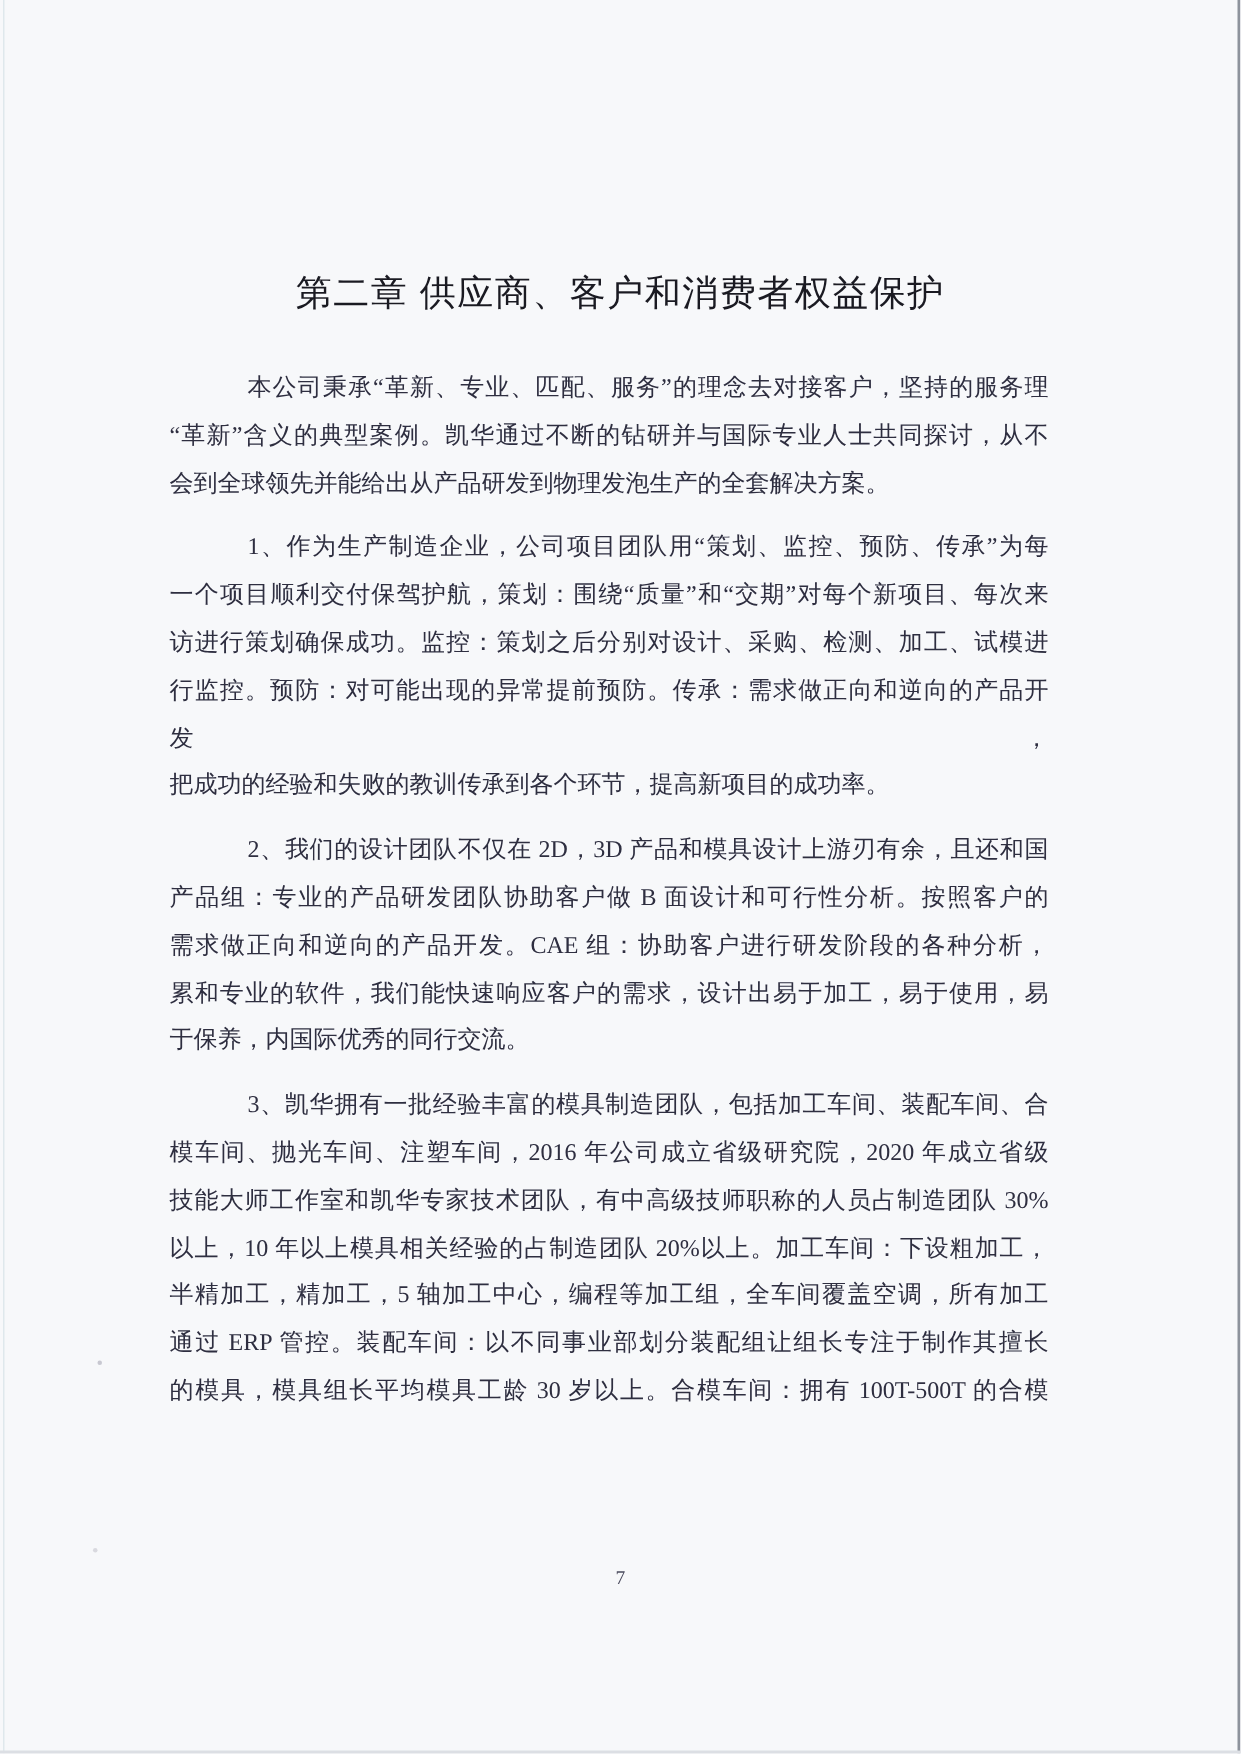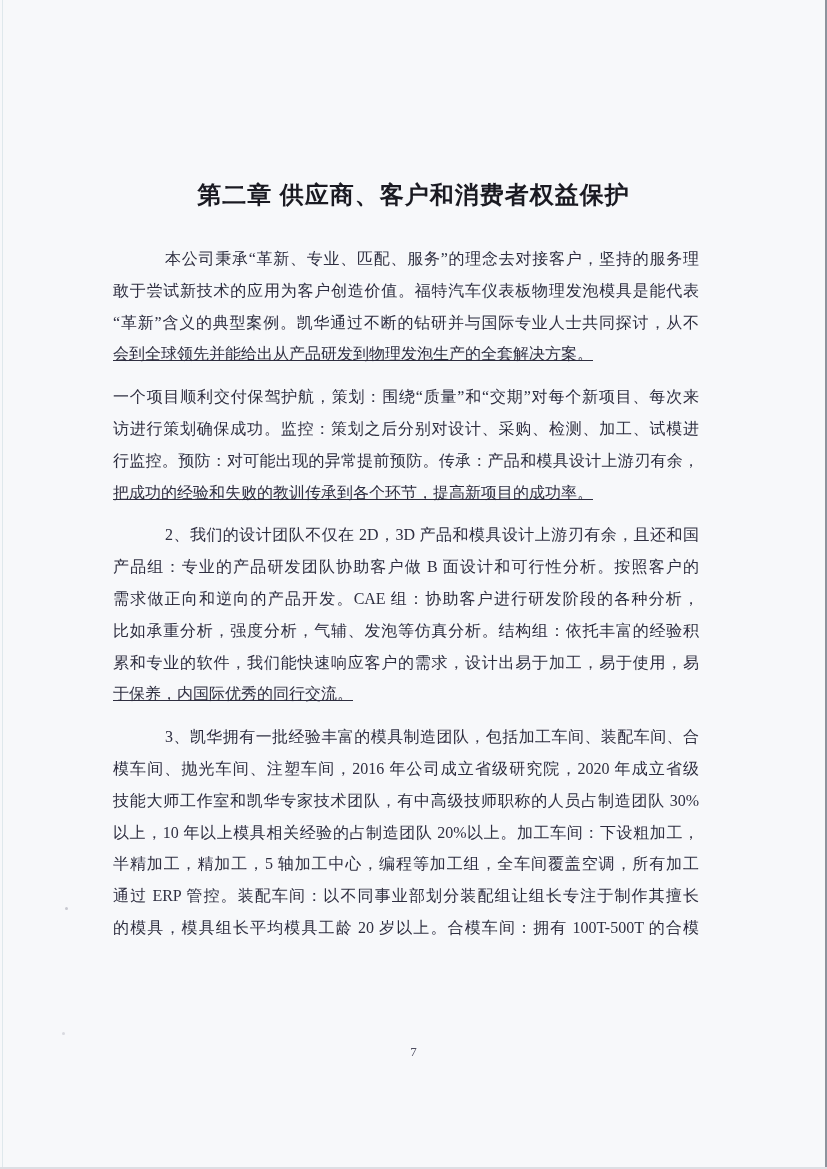--- a/index.html
+++ b/index.html
@@ -12,41 +12,41 @@
     font-family: "Liberation Serif", "DejaVu Serif", serif;
   }
   .chapter-title {
     position: absolute;
     top: 179px;
     left: 0;
     width: 100%;
     margin: 0;
     text-align: center;
     font-family: "Liberation Sans", "DejaVu Sans", sans-serif;
-    font-weight: 700;
+    font-weight: 400;
     font-size: 24px;
     letter-spacing: 1px;
     color: #1a1a22;
   }
   .body-text {
     position: absolute;
     left: 113px;
     top: 243px;
     width: 586px;
     font-size: 16px;
     line-height: 31.8px;
     color: #2e2e40;
   }
   .para { margin: 0 0 11px 0; }
   .line {
     text-align: justify;
     text-align-last: justify;
     white-space: normal;
   }
-  .line.natural { text-align-last: left; text-decoration: underline; }
+  .line.natural { text-align-last: left; }
   .line.indent { text-indent: 52px; }
   .page-number {
     position: absolute;
     top: 1044px;
     left: 0;
     width: 100%;
     text-align: center;
     font-size: 13px;
     color: #4c4c5e;
     font-family: "Liberation Serif", "DejaVu Serif", serif;
@@ -78,46 +78,45 @@
 </style>
 </head>
 <body>
 
 <div class="page">
   <h1 class="chapter-title">第二章 供应商、客户和消费者权益保护</h1>
 
   <div class="body-text">
       <div class="para">
         <div class="line indent">本公司秉承“革新、专业、匹配、服务”的理念去对接客户，坚持的服务理</div>
-        <div class="line">敢于尝试新技术的应用为客户创造价值。福特汽车仪表板物理发泡模具是能代表</div>
         <div class="line">“革新”含义的典型案例。凯华通过不断的钻研并与国际专业人士共同探讨，从不</div>
         <div class="line natural">会到全球领先并能给出从产品研发到物理发泡生产的全套解决方案。</div>
       </div>
       <div class="para">
+        <div class="line indent">1、作为生产制造企业，公司项目团队用“策划、监控、预防、传承”为每</div>
         <div class="line">一个项目顺利交付保驾护航，策划：围绕“质量”和“交期”对每个新项目、每次来</div>
         <div class="line">访进行策划确保成功。监控：策划之后分别对设计、采购、检测、加工、试模进</div>
-        <div class="line">行监控。预防：对可能出现的异常提前预防。传承：产品和模具设计上游刃有余，</div>
+        <div class="line">行监控。预防：对可能出现的异常提前预防。传承：需求做正向和逆向的产品开发，</div>
         <div class="line natural">把成功的经验和失败的教训传承到各个环节，提高新项目的成功率。</div>
       </div>
       <div class="para">
         <div class="line indent">2、我们的设计团队不仅在 2D，3D 产品和模具设计上游刃有余，且还和国</div>
         <div class="line">产品组：专业的产品研发团队协助客户做 B 面设计和可行性分析。按照客户的</div>
         <div class="line">需求做正向和逆向的产品开发。CAE 组：协助客户进行研发阶段的各种分析，</div>
-        <div class="line">比如承重分析，强度分析，气辅、发泡等仿真分析。结构组：依托丰富的经验积</div>
         <div class="line">累和专业的软件，我们能快速响应客户的需求，设计出易于加工，易于使用，易</div>
         <div class="line natural">于保养，内国际优秀的同行交流。</div>
       </div>
       <div class="para">
         <div class="line indent">3、凯华拥有一批经验丰富的模具制造团队，包括加工车间、装配车间、合</div>
         <div class="line">模车间、抛光车间、注塑车间，2016 年公司成立省级研究院，2020 年成立省级</div>
         <div class="line">技能大师工作室和凯华专家技术团队，有中高级技师职称的人员占制造团队 30%</div>
         <div class="line">以上，10 年以上模具相关经验的占制造团队 20%以上。加工车间：下设粗加工，</div>
         <div class="line">半精加工，精加工，5 轴加工中心，编程等加工组，全车间覆盖空调，所有加工</div>
         <div class="line">通过 ERP 管控。装配车间：以不同事业部划分装配组让组长专注于制作其擅长</div>
-        <div class="line">的模具，模具组长平均模具工龄 20 岁以上。合模车间：拥有 100T-500T 的合模</div>
+        <div class="line">的模具，模具组长平均模具工龄 30 岁以上。合模车间：拥有 100T-500T 的合模</div>
       </div>
     </div>
 
   <div class="page-number">7</div>
 
   <div class="edge-left"></div>
   <div class="edge-right"></div>
   <div class="edge-bottom"></div>
   <div class="speck speck-1"></div>
   <div class="speck speck-2"></div>

